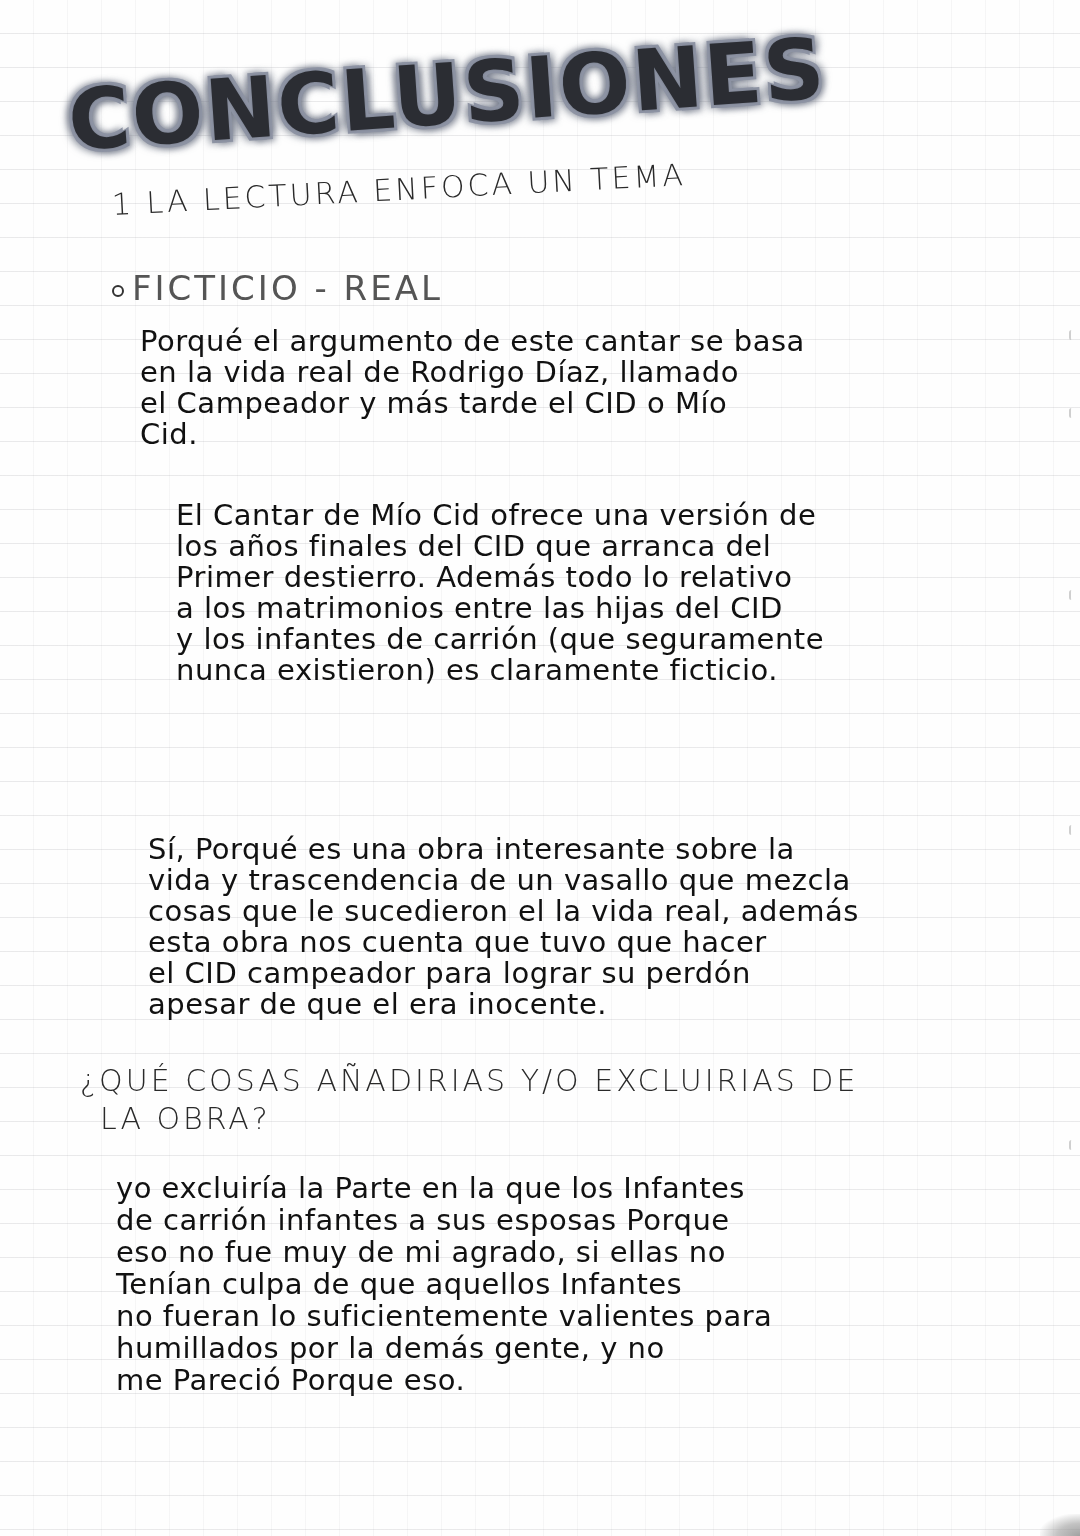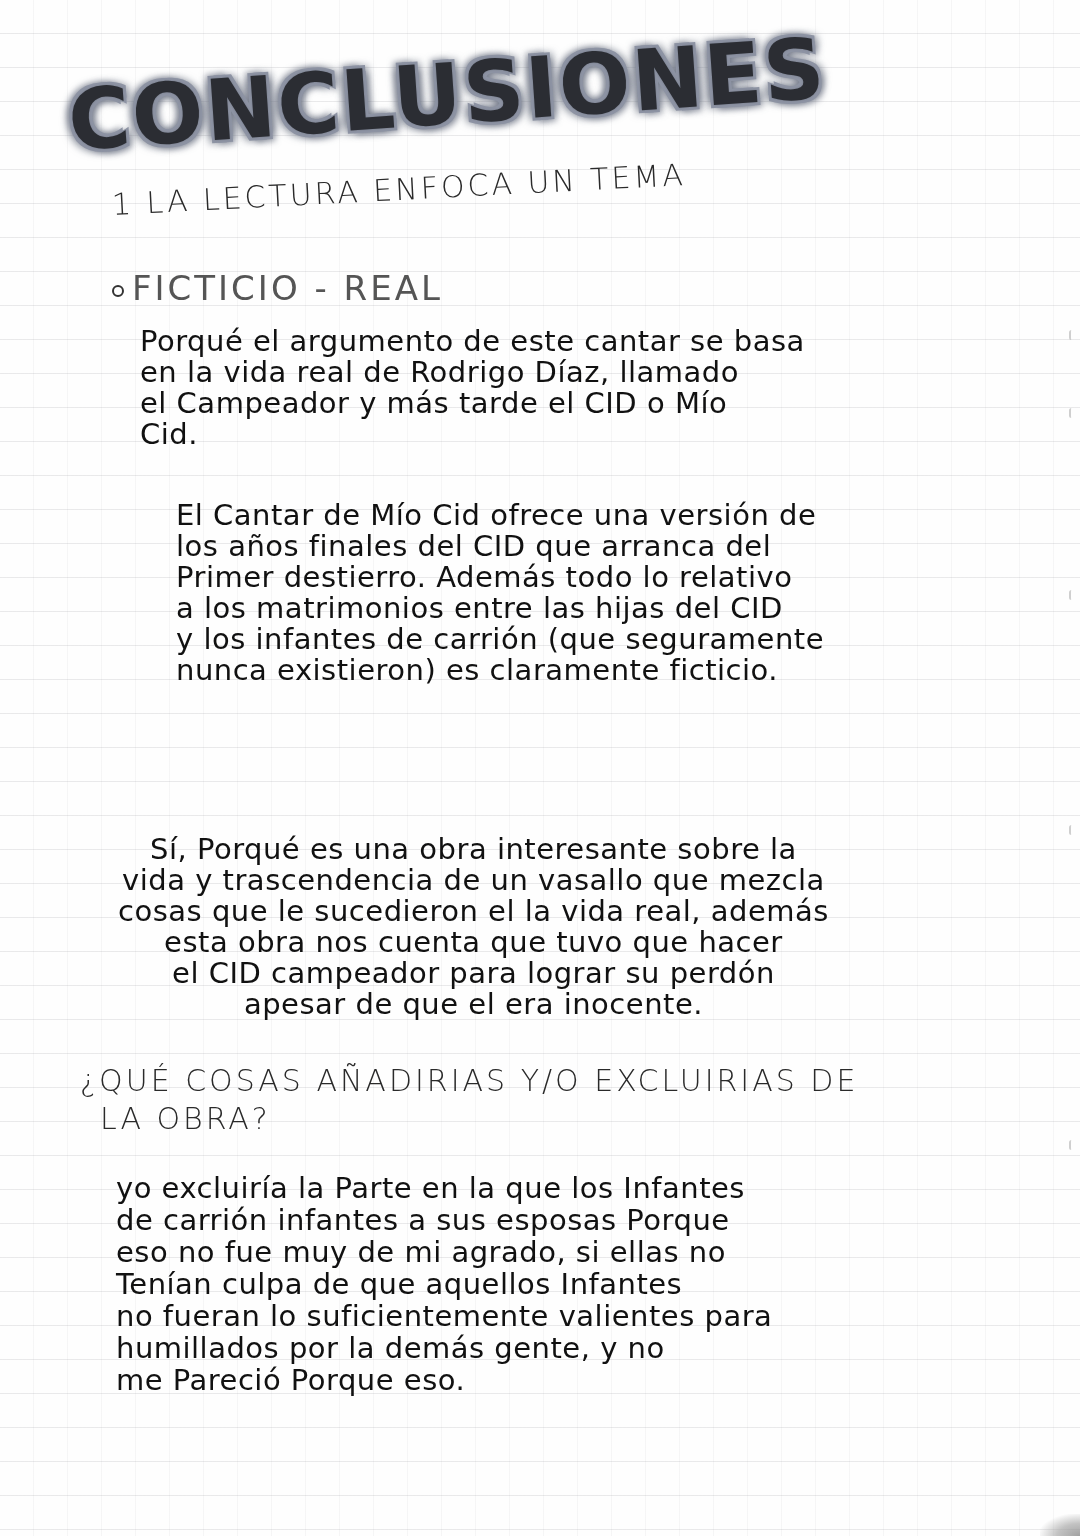--- a/index.html
+++ b/index.html
@@ -83,21 +83,21 @@
   <div class="para" style="left:132px; top:500px;margin-left:44px;">
     <span class="ln">El Cantar de Mío Cid ofrece una versión de</span>
     <span class="ln">los años finales del CID que arranca del</span>
     <span class="ln">Primer destierro. Además todo lo relativo</span>
     <span class="ln">a los matrimonios entre las hijas del CID</span>
     <span class="ln">y los infantes de carrión (que seguramente</span>
     <span class="ln">nunca existieron) es claramente ficticio.</span>
   </div>
 
 
-  <div class="para" style="left:118px; top:834px;text-align:center;">
+  <div class="para" style="left:148px; top:834px;">
     <span class="ln">Sí, Porqué es una obra interesante sobre la</span>
     <span class="ln">vida y trascendencia de un vasallo que mezcla</span>
     <span class="ln">cosas que le sucedieron el la vida real, además</span>
     <span class="ln">esta obra nos cuenta que tuvo que hacer</span>
     <span class="ln">el CID campeador para lograr su perdón</span>
     <span class="ln">apesar de que el era inocente.</span>
   </div>
 
   <div class="q" style="left:80px; top:1062px;">
     <div>¿QUÉ COSAS AÑADIRIAS Y/O EXCLUIRIAS DE</div>

